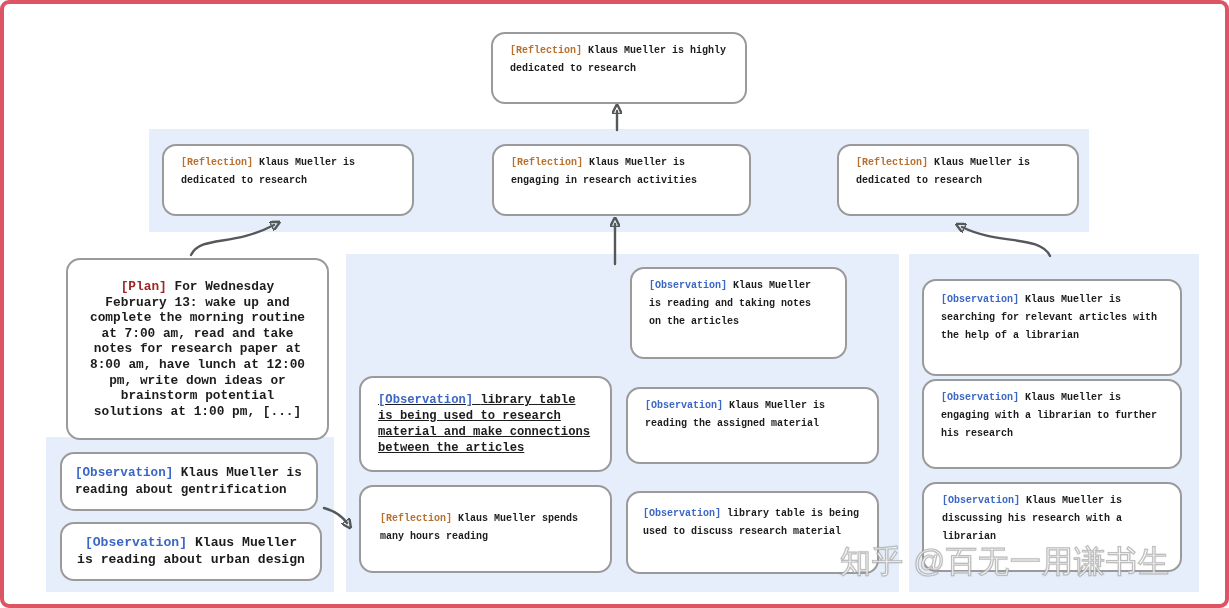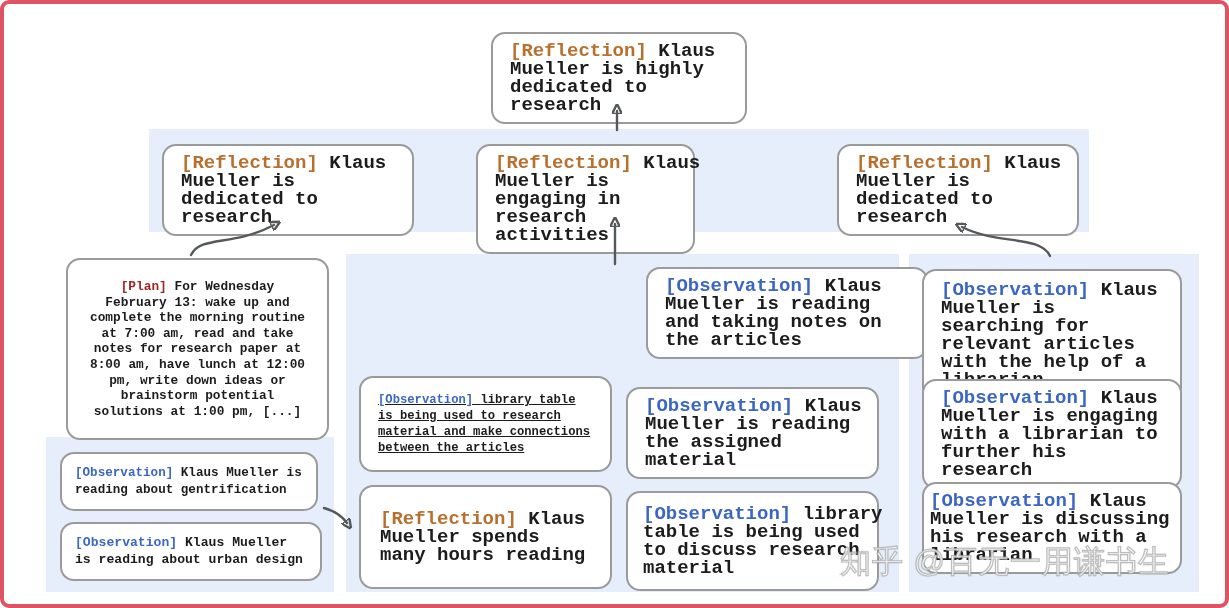--- a/index.html
+++ b/index.html
@@ -17,34 +17,34 @@
     position:absolute;
     background:var(--band_bg,#e5eefa);
   }
   .node{
     position:absolute;
     box-sizing:border-box;
     background:#ffffff;
     border:2px solid var(--box_border,#9a9a9a);
     border-radius:14px;
     font-weight:bold;
-    font-size:19px;
+    font-size:10px;
     line-height:18px;
     color:#1c1c1c;
     padding:8px 17px;
     z-index:2;
   }
   .tag::after{content:"\00a0";}
   .t-ref{color:var(--reflection,#b8702f);}
   .t-obs{color:var(--observation,#3b66c4);}
   .t-plan{color:var(--plan,#a12523);}
   .plan-node{font-size:12.8px;line-height:15.6px;padding:19px 21px;text-align:center;}
   .sm-node{font-size:12.2px;line-height:16px;padding:14px 17px;text-decoration:underline;}
   .b2a{font-size:12.6px;line-height:16.5px;padding:11px 13px;}
-  .b2b{font-size:13.1px;line-height:16.5px;padding:11px 13px;}
+  .b2b{font-size:13.1px;line-height:16.5px;padding:11px 13px;text-align:center;}
   .arrows{position:absolute;left:0;top:0;width:1229px;height:608px;z-index:3;pointer-events:none;}
   .arrows path{stroke:var(--arrow,#55595c);stroke-width:2.4;fill:none;stroke-linecap:round;}
   .watermark{
     position:absolute;
     left:836px;top:537px;
     z-index:5;
     font-family:"Liberation Sans",sans-serif;
     font-weight:normal;
     font-size:31px;
     letter-spacing:1px;
@@ -64,21 +64,21 @@
   <div class="band" style="left:342px;top:250px;width:553px;height:338px"></div>
   <div class="band" style="left:905px;top:250px;width:290px;height:338px"></div>
 
   <div class="node" style="left:487px;top:28px;width:256px;min-height:72px">
     <span class="tag t-ref">[Reflection]</span><span>Klaus Mueller is highly dedicated to research</span>
   </div>
 
   <div class="node" style="left:158px;top:140px;width:252px;min-height:72px">
     <span class="tag t-ref">[Reflection]</span><span>Klaus Mueller is dedicated to research</span>
   </div>
-  <div class="node" style="left:472px;top:140px;width:219px;min-height:72px">
+  <div class="node" style="left:488px;top:140px;width:259px;min-height:72px">
     <span class="tag t-ref">[Reflection]</span><span>Klaus Mueller is engaging in research activities</span>
   </div>
   <div class="node" style="left:833px;top:140px;width:242px;min-height:72px">
     <span class="tag t-ref">[Reflection]</span><span>Klaus Mueller is dedicated to research</span>
   </div>
 
   <div class="node plan-node" style="left:62px;top:254px;width:263px;min-height:169px">
     <span class="tag t-plan">[Plan]</span><span>For Wednesday February 13: wake up and complete the morning routine at 7:00 am, read and take notes for research paper at 8:00 am, have lunch at 12:00 pm, write down ideas or brainstorm potential solutions at 1:00 pm, [...]</span>
   </div>
 
@@ -89,37 +89,37 @@
     <span class="tag t-obs">[Observation]</span><span>Klaus Mueller is reading about urban design</span>
   </div>
 
   <div class="node sm-node" style="left:355px;top:372px;width:253px;min-height:95px">
     <span class="tag t-obs">[Observation]</span><span>library table is being used to research material and make connections between the articles</span>
   </div>
   <div class="node" style="left:355px;top:481px;width:253px;min-height:88px;padding:23px 19px">
     <span class="tag t-ref">[Reflection]</span><span>Klaus Mueller spends many hours reading</span>
   </div>
 
-  <div class="node" style="left:642px;top:263px;width:282px;min-height:92px">
+  <div class="node" style="left:626px;top:263px;width:217px;min-height:92px">
     <span class="tag t-obs">[Observation]</span><span>Klaus Mueller is reading and taking notes on the articles</span>
   </div>
   <div class="node" style="left:622px;top:383px;width:253px;min-height:77px">
     <span class="tag t-obs">[Observation]</span><span>Klaus Mueller is reading the assigned material</span>
   </div>
   <div class="node" style="left:622px;top:487px;width:253px;min-height:83px;padding:12px 15px">
     <span class="tag t-obs">[Observation]</span><span>library table is being used to discuss research material</span>
   </div>
 
-  <div class="node" style="left:918px;top:265px;width:260px;min-height:97px;padding:10px 17px">
+  <div class="node" style="left:918px;top:275px;width:260px;min-height:97px;padding:10px 17px">
     <span class="tag t-obs">[Observation]</span><span>Klaus Mueller is searching for relevant articles with the help of a librarian</span>
   </div>
   <div class="node" style="left:918px;top:375px;width:260px;min-height:90px">
     <span class="tag t-obs">[Observation]</span><span>Klaus Mueller is engaging with a librarian to further his research</span>
   </div>
-  <div class="node" style="left:918px;top:478px;width:260px;min-height:90px;padding:8px 6px">
+  <div class="node" style="left:918px;top:478px;width:260px;min-height:90px;padding:8px 18px">
     <span class="tag t-obs">[Observation]</span><span>Klaus Mueller is discussing his research with a librarian</span>
   </div>
 
   <svg class="arrows" viewBox="0 0 1229 608" xmlns="http://www.w3.org/2000/svg">
     <defs>
       <marker id="ah" markerUnits="userSpaceOnUse" markerWidth="10" markerHeight="10" refX="3" refY="5" orient="auto">
         <path d="M0,0 L10,5 L0,10 z" fill="#55595c" stroke="none"></path>
       </marker>
     </defs>
     <path d="M613 126 L613 107" marker-end="url(#ah)"></path>

